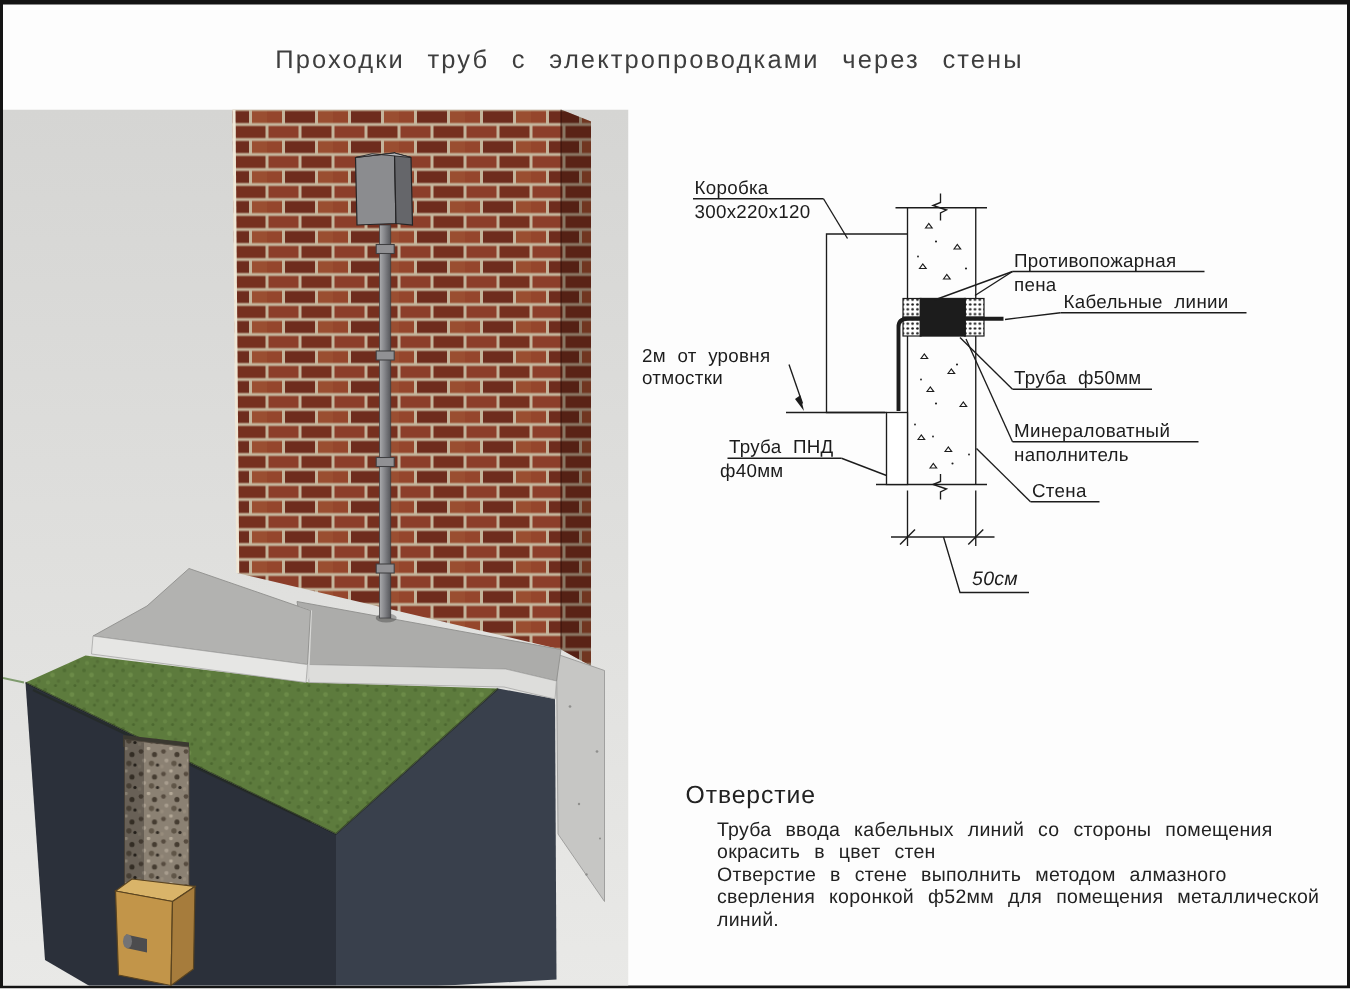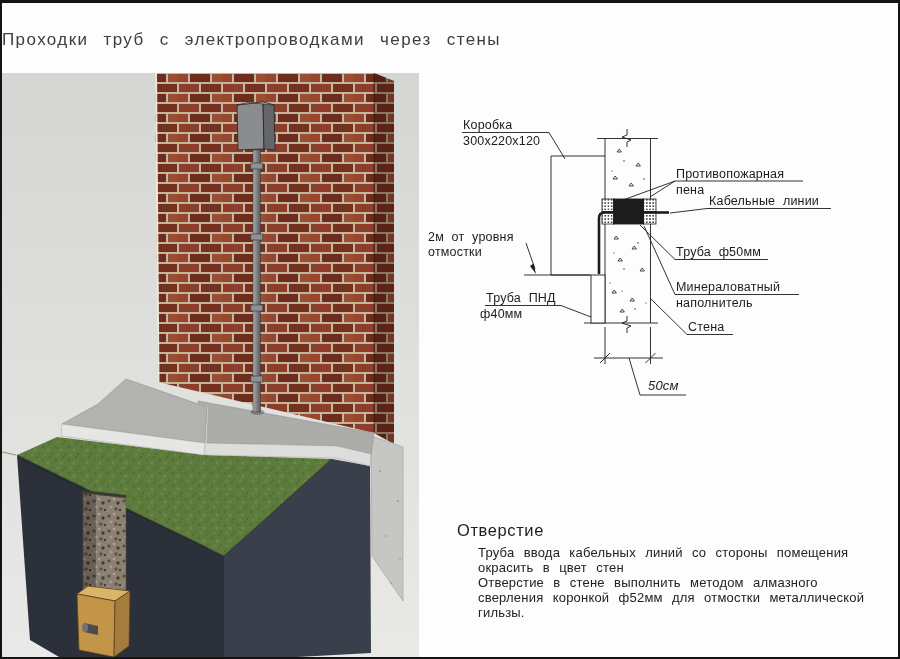--- a/index.html
+++ b/index.html
@@ -3,21 +3,21 @@
 <meta charset="utf-8">
 <style>
   html,body{margin:0;padding:0;background:#fff;}
   .page{
     position:relative;width:900px;height:659px;box-sizing:border-box;
     background:#fdfdfd;border:2px solid #141414;border-top-width:3px;
     font-family:"Liberation Sans",sans-serif;overflow:hidden;
   }
   .title{
     position:absolute;left:0;top:27px;width:100%;box-sizing:border-box;padding-right:34px;
-    font-size:17px;color:#3e3e3e;
+    text-align:center;font-size:17px;color:#3e3e3e;
     letter-spacing:1.4px;word-spacing:9px;white-space:nowrap;
   }
   .render3d{position:absolute;left:0;top:70px;}
   .drawing{position:absolute;left:425px;top:88px;}
   .drawing text{
     font-family:"Liberation Sans",sans-serif;font-size:12.5px;fill:var(--c-ink);
     letter-spacing:.2px;word-spacing:4px;white-space:pre;
   }
   .drawing .dim{font-style:italic;font-size:13px;}
   .notes{position:absolute;left:455px;top:518px;color:var(--c-text);}
@@ -275,17 +275,17 @@
     <text x="674" y="304">наполнитель</text>
     <text x="686" y="328">Стена</text>
     <text class="dim" x="646" y="387">50см</text>
   </svg>
 
   <div class="notes">
     <div class="notes-heading">Отверстие</div>
     <div class="note-line">Труба ввода кабельных линий со стороны помещения</div>
     <div class="note-line">окрасить в цвет стен</div>
     <div class="note-line">Отверстие в стене выполнить методом алмазного</div>
-    <div class="note-line">сверления коронкой ф52мм для отмостки металлической</div>
-    <div class="note-line">гильзы.</div>
+    <div class="note-line">сверления коронкой ф52мм для помещения металлической</div>
+    <div class="note-line">линий.</div>
   </div>
 
 </div>
 
 </body></html>

